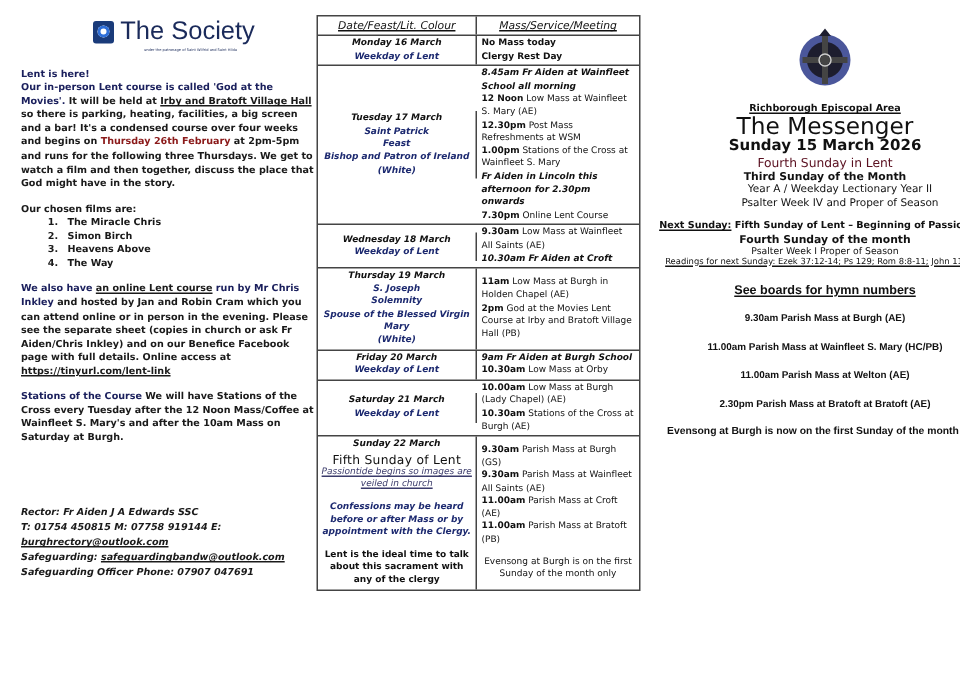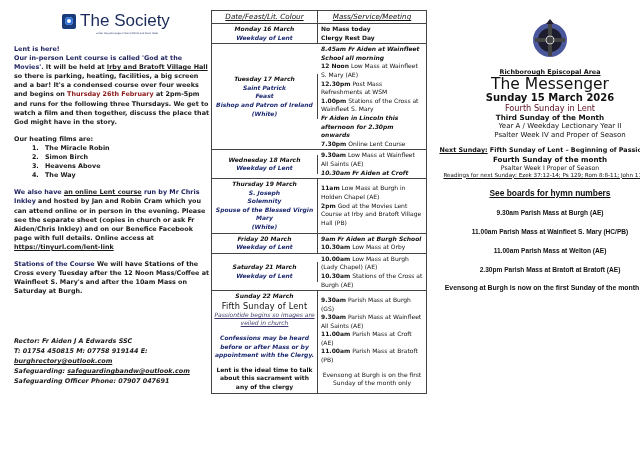--- a/index.html
+++ b/index.html
@@ -79,23 +79,23 @@
     <span class="logo-mark"></span>
     <span class="logo-text">The Society</span>
   </div>
   <div class="logo-sub">under the patronage of Saint Wilfrid and Saint Hilda</div>
 
   <div style="margin-top:10px" class="navy">Lent is here!</div>
   <div class="p">
     <span class="navy">Our in-person Lent course is called 'God at the Movies'.</span><span> It will be held at </span><span class="u">Irby and Bratoft Village Hall</span><span> so there is parking, heating, facilities, a big screen and a bar! It's a condensed course over four weeks and begins on </span><span class="maroon">Thursday 26th February</span><span> at 2pm-5pm and runs for the following three Thursdays. We get to watch a film and then together, discuss the place that God might have in the story.</span>
   </div>
 
-  <div>Our heating films are:</div>
+  <div>Our chosen films are:</div>
   <ol class="films">
-    <li>The Miracle Robin</li>
+    <li>The Miracle Chris</li>
     <li>Simon Birch</li>
     <li>Heavens Above</li>
     <li>The Way</li>
   </ol>
 
   <div class="p">
     <span class="navy">We also have </span><span class="u">an online Lent course</span><span class="navy"> run by Mr Chris Inkley</span><span> and hosted by Jan and Robin Cram which you can attend online or in person in the evening. Please see the separate sheet (copies in church or ask Fr Aiden/Chris Inkley) and on our Benefice Facebook page with full details. Online access at </span><span class="u">https://tinyurl.com/lent-link</span>
   </div>
 
   <div class="p">

